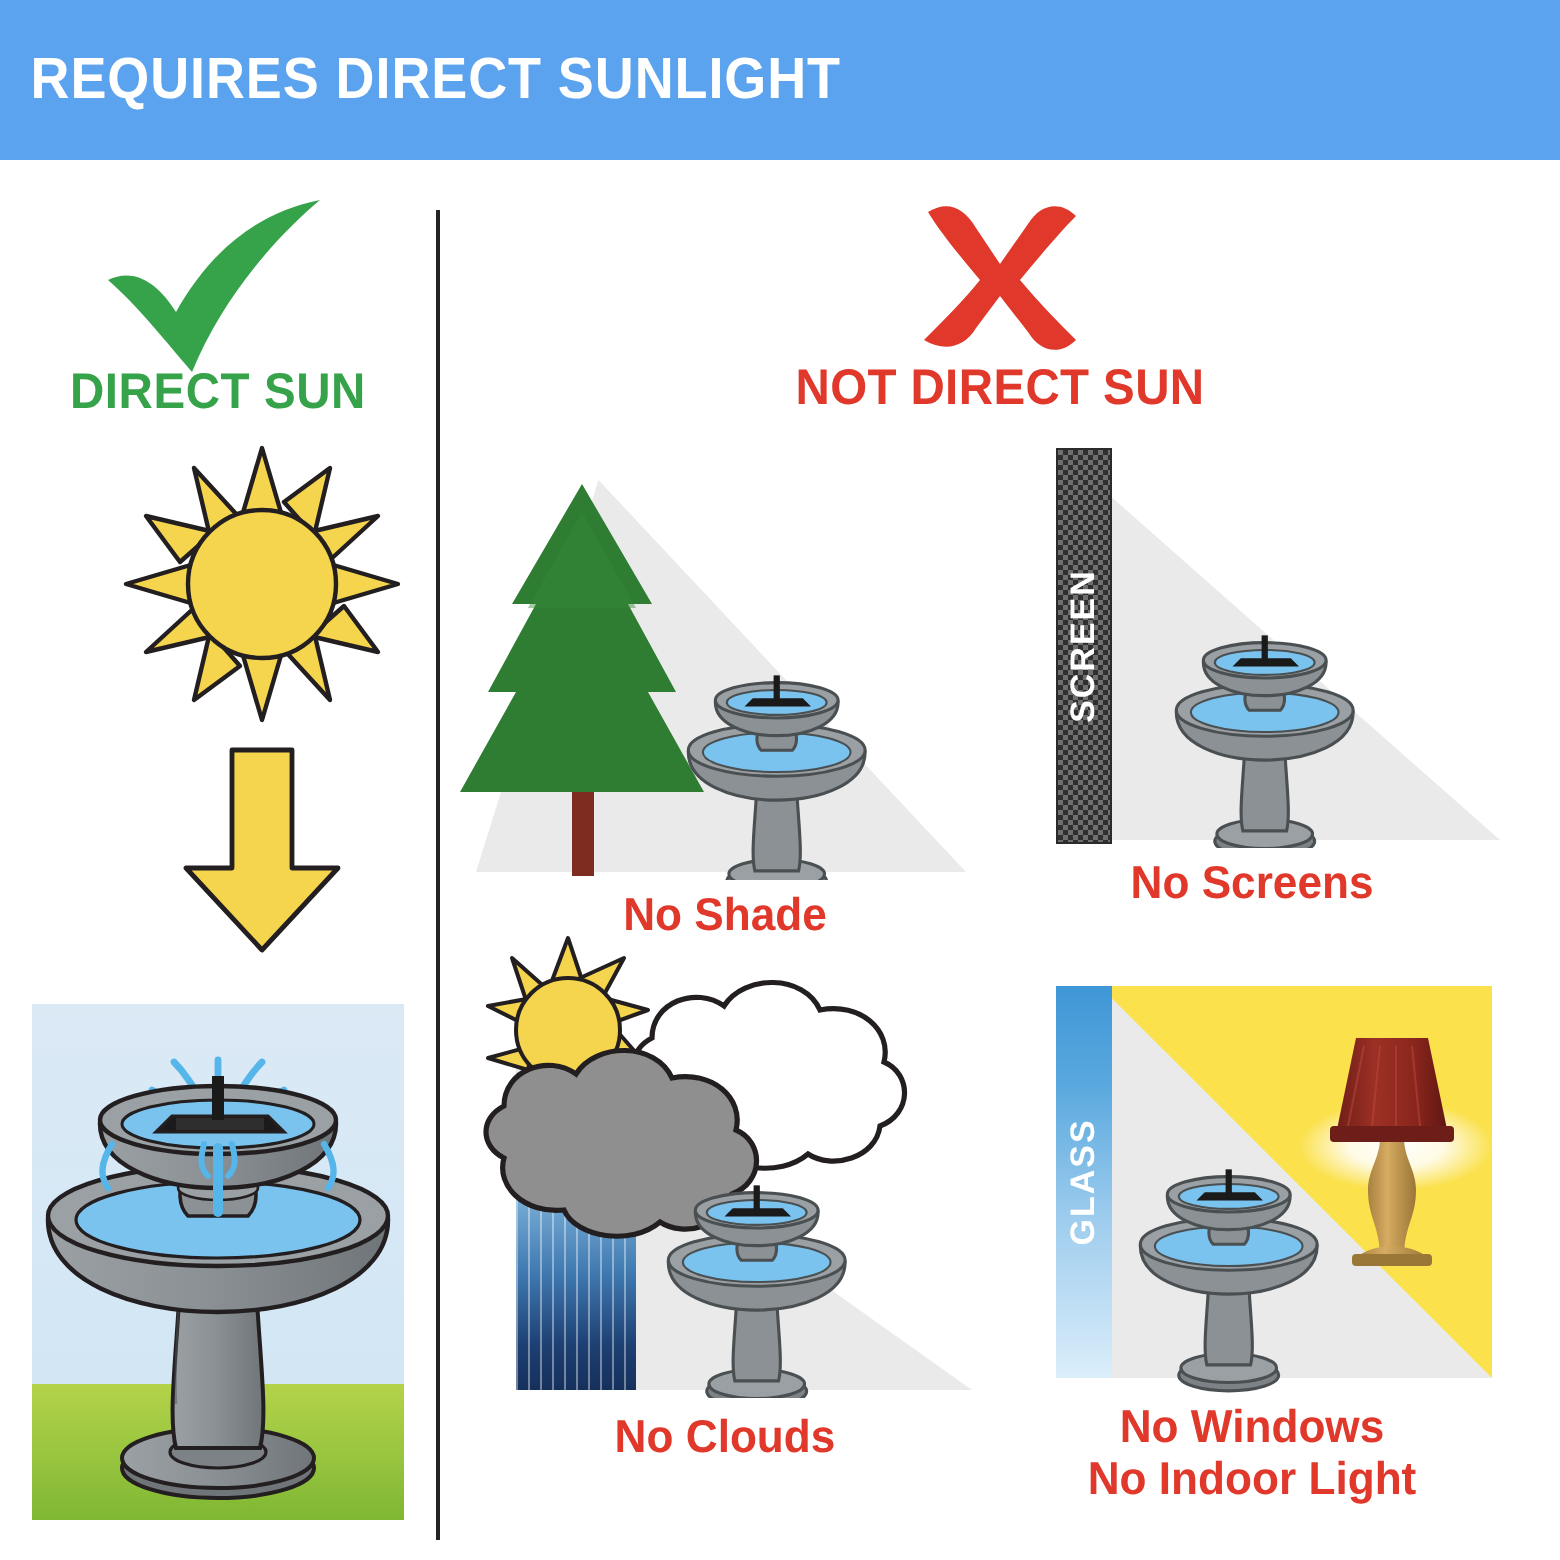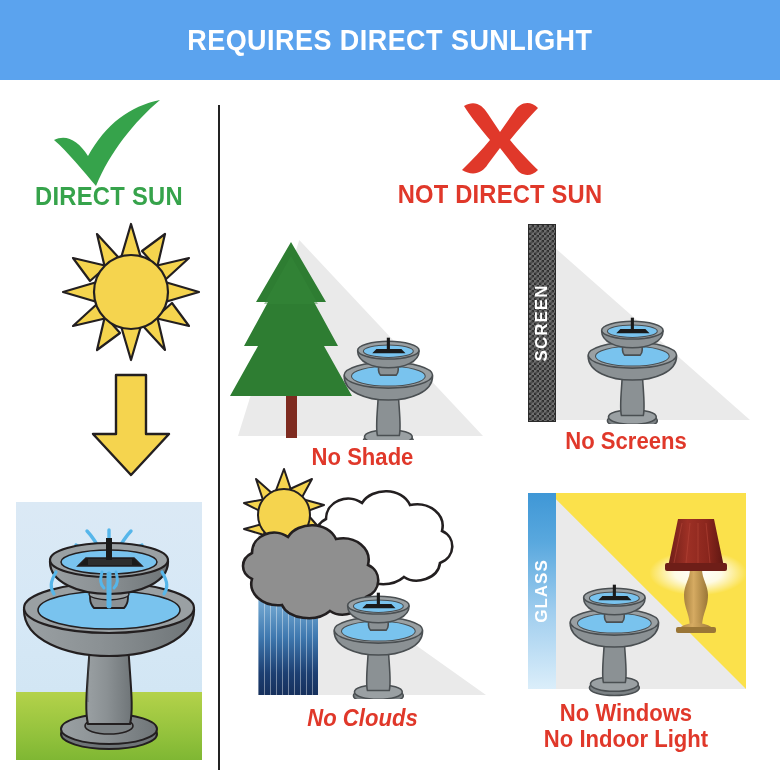--- a/index.html
+++ b/index.html
@@ -2,21 +2,21 @@
 <html><head>
 <meta charset="utf-8">
 <style>
   html,body{margin:0;padding:0;background:#fff;}
   body{width:780px;height:780px;overflow:hidden;
        font-family:"Liberation Sans",sans-serif;}
   #root{position:relative;width:780px;height:780px;background:#ffffff;}
 
   
   .banner{position:absolute;left:0;top:0;width:780px;height:80px;
-          background:#5BA3EE;display:flex;align-items:center;justify-content:center;}
+          background:#5BA3EE;display:flex;align-items:center;justify-content:flex-start;}
   .banner-title{color:#ffffff;font-size:29px;font-weight:bold;
                 letter-spacing:.5px;transform:scaleX(.93);white-space:nowrap;}
 
   
   .divider{position:absolute;left:218px;top:105px;width:2px;height:665px;
            background:#232323;}
 
   
   .left{position:absolute;left:0;top:82px;width:262px;height:698px;}
 
@@ -43,21 +43,21 @@
   .x-wrap{position:absolute;left:0;top:18px;width:560px;height:80px;}
   .x-svg{position:absolute;left:50%;top:0;transform:translateX(-50%);}
 
   .right-label{position:absolute;left:0;top:98px;width:560px;text-align:center;
                color:#E0382A;font-size:25px;font-weight:bold;letter-spacing:.2px;
                transform:scaleX(.95);}
 
   .quad{position:absolute;}
   .q1{left:10px;top:156px;width:265px;height:245px;}
   .q2{left:272px;top:140px;width:268px;height:245px;}
-  .q3{left:10px;top:385px;width:265px;height:280px;font-style:italic;}
+  .q3{left:10px;top:385px;width:265px;height:280px;}
   .q4{left:272px;top:385px;width:268px;height:280px;}
 
   .q-art{position:relative;width:100%;height:202px;}
   .q-cap{position:absolute;left:0;width:100%;text-align:center;
          color:#E0382A;font-size:23px;font-weight:bold;line-height:26px;
          transform:scaleX(.96);}
   .q1 .q-cap,.q2 .q-cap{top:206px;}
   .q3 .q-cap{top:238px;}
   .q4 .q-cap{top:233px;}
   .q3 .q-art,.q4 .q-art{height:232px;}

